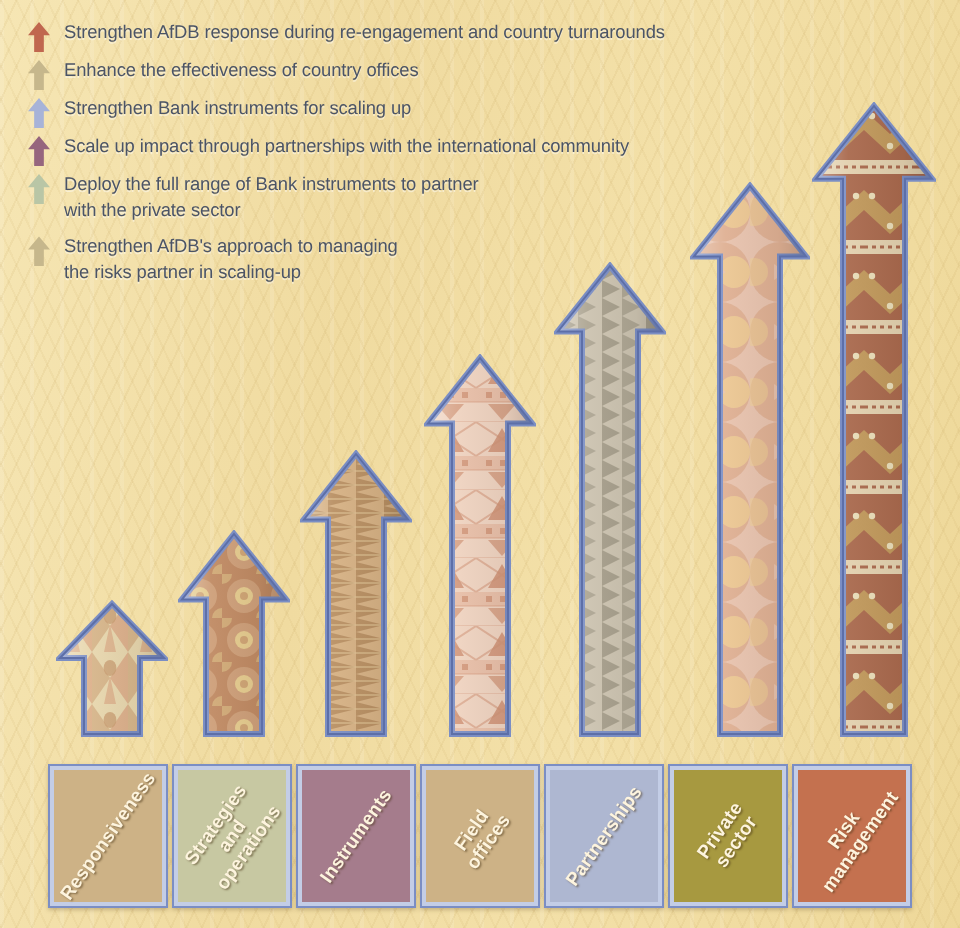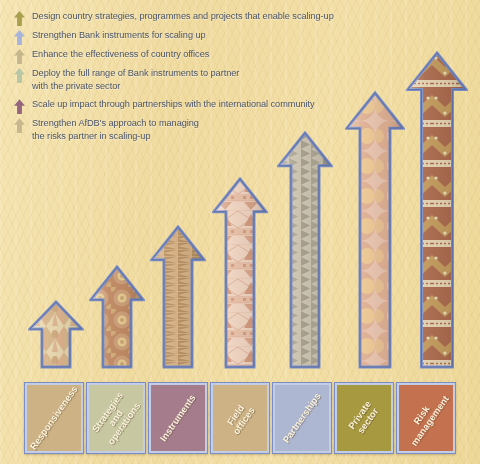--- a/index.html
+++ b/index.html
@@ -108,49 +108,49 @@
     text-shadow: 0 1px 1px rgba(70,50,20,0.55);
   }
 </style>
 </head>
 <body>
 
 <div id="stage">
 
   <div id="legend">
       <div class="legend-row">
-        <span class="bullet" style="color: rgb(169, 160, 78);">
-          <i></i>
-        </span>
-        <span class="legend-text">Design country strategies, programmes and projects that enable scaling-up</span>
+        <span class="bullet" style="color: rgb(192, 103, 79);">
+          <i></i>
+        </span>
+        <span class="legend-text">Strengthen AfDB response during re-engagement and country turnarounds</span>
+      </div>
+      <div class="legend-row">
+        <span class="bullet" style="color: rgb(198, 183, 140);">
+          <i></i>
+        </span>
+        <span class="legend-text">Enhance the effectiveness of country offices</span>
       </div>
       <div class="legend-row">
         <span class="bullet" style="color: rgb(167, 179, 216);">
           <i></i>
         </span>
         <span class="legend-text">Strengthen Bank instruments for scaling up</span>
       </div>
       <div class="legend-row">
-        <span class="bullet" style="color: rgb(198, 183, 140);">
-          <i></i>
-        </span>
-        <span class="legend-text">Enhance the effectiveness of country offices</span>
+        <span class="bullet" style="color: rgb(150, 102, 126);">
+          <i></i>
+        </span>
+        <span class="legend-text">Scale up impact through partnerships with the international community</span>
       </div>
       <div class="legend-row tall">
         <span class="bullet" style="color: rgb(185, 198, 166);">
           <i></i>
         </span>
         <span class="legend-text">Deploy the full range of Bank instruments to partner
 with the private sector</span>
-      </div>
-      <div class="legend-row">
-        <span class="bullet" style="color: rgb(150, 102, 126);">
-          <i></i>
-        </span>
-        <span class="legend-text">Scale up impact through partnerships with the international community</span>
       </div>
       <div class="legend-row tall">
         <span class="bullet" style="color: rgb(198, 183, 140);">
           <i></i>
         </span>
         <span class="legend-text">Strengthen AfDB's approach to managing
 the risks partner in scaling-up</span>
       </div>
     </div>
 

